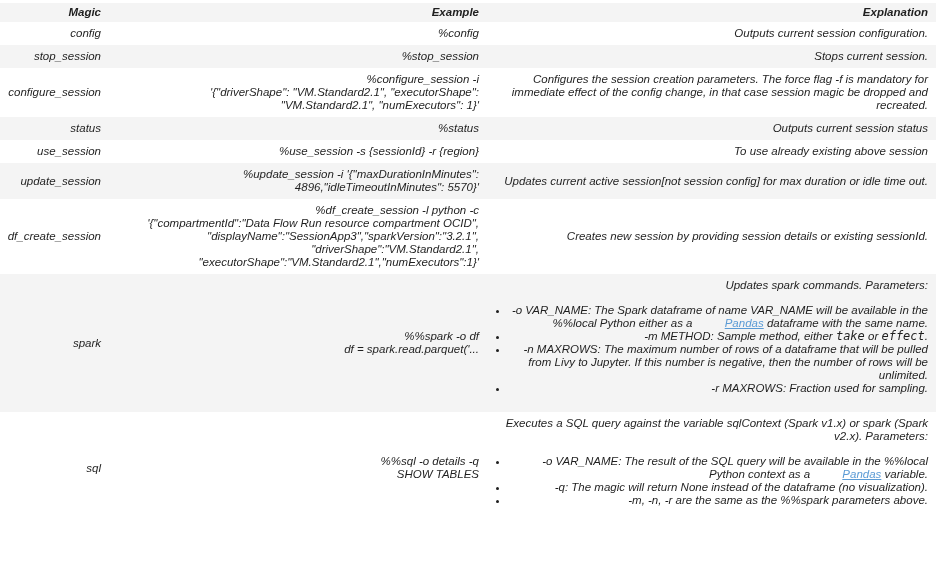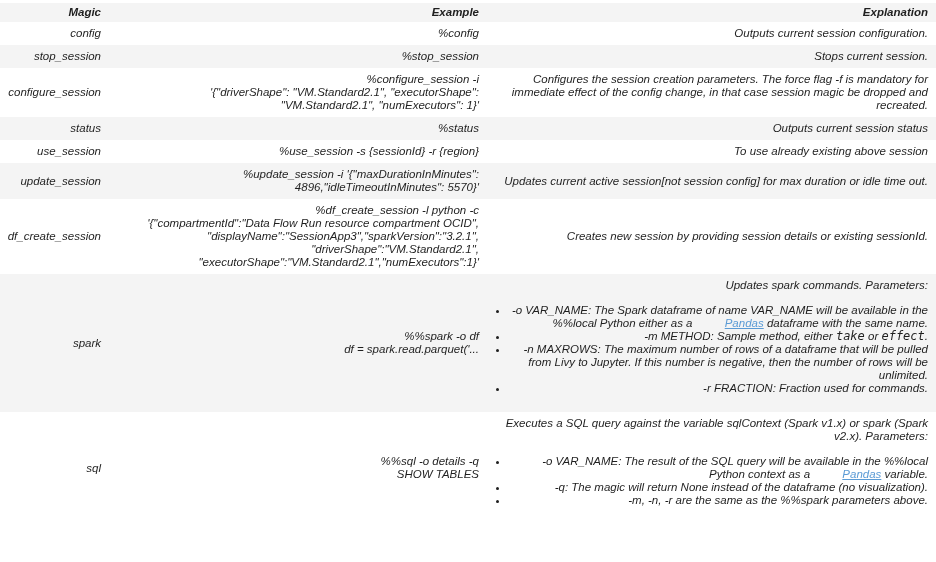--- a/index.html
+++ b/index.html
@@ -99,21 +99,21 @@
     <tr>
       <td class="magic-cell">spark</td>
       <td class="example-cell">%%spark -o df
 df = spark.read.parquet('...</td>
       <td class="explanation-cell">
         <div>Updates spark commands. Parameters:</div>
         <ul>
           <li><span>-o VAR_NAME: The Spark dataframe of name VAR_NAME will be available in the %%local Python either as a </span><a class="doc-link">Pandas</a><span> dataframe with the same name.</span></li>
           <li><span>-m METHOD: Sample method, either </span><code class="mono">take</code><span> or </span><code class="mono">effect</code><span>.</span></li>
           <li>-n MAXROWS: The maximum number of rows of a dataframe that will be pulled from Livy to Jupyter. If this number is negative, then the number of rows will be unlimited.</li>
-          <li>-r FRACTION: Fraction used for commands.</li>
+          <li>-r MAXROWS: Fraction used for sampling.</li>
         </ul>
       </td>
     </tr>
     <tr>
       <td class="magic-cell">sql</td>
       <td class="example-cell">%%sql -o details -q
 SHOW TABLES</td>
       <td class="explanation-cell">
         <div>Executes a SQL query against the variable sqlContext (Spark v1.x) or spark (Spark v2.x). Parameters:</div>
         <ul>

